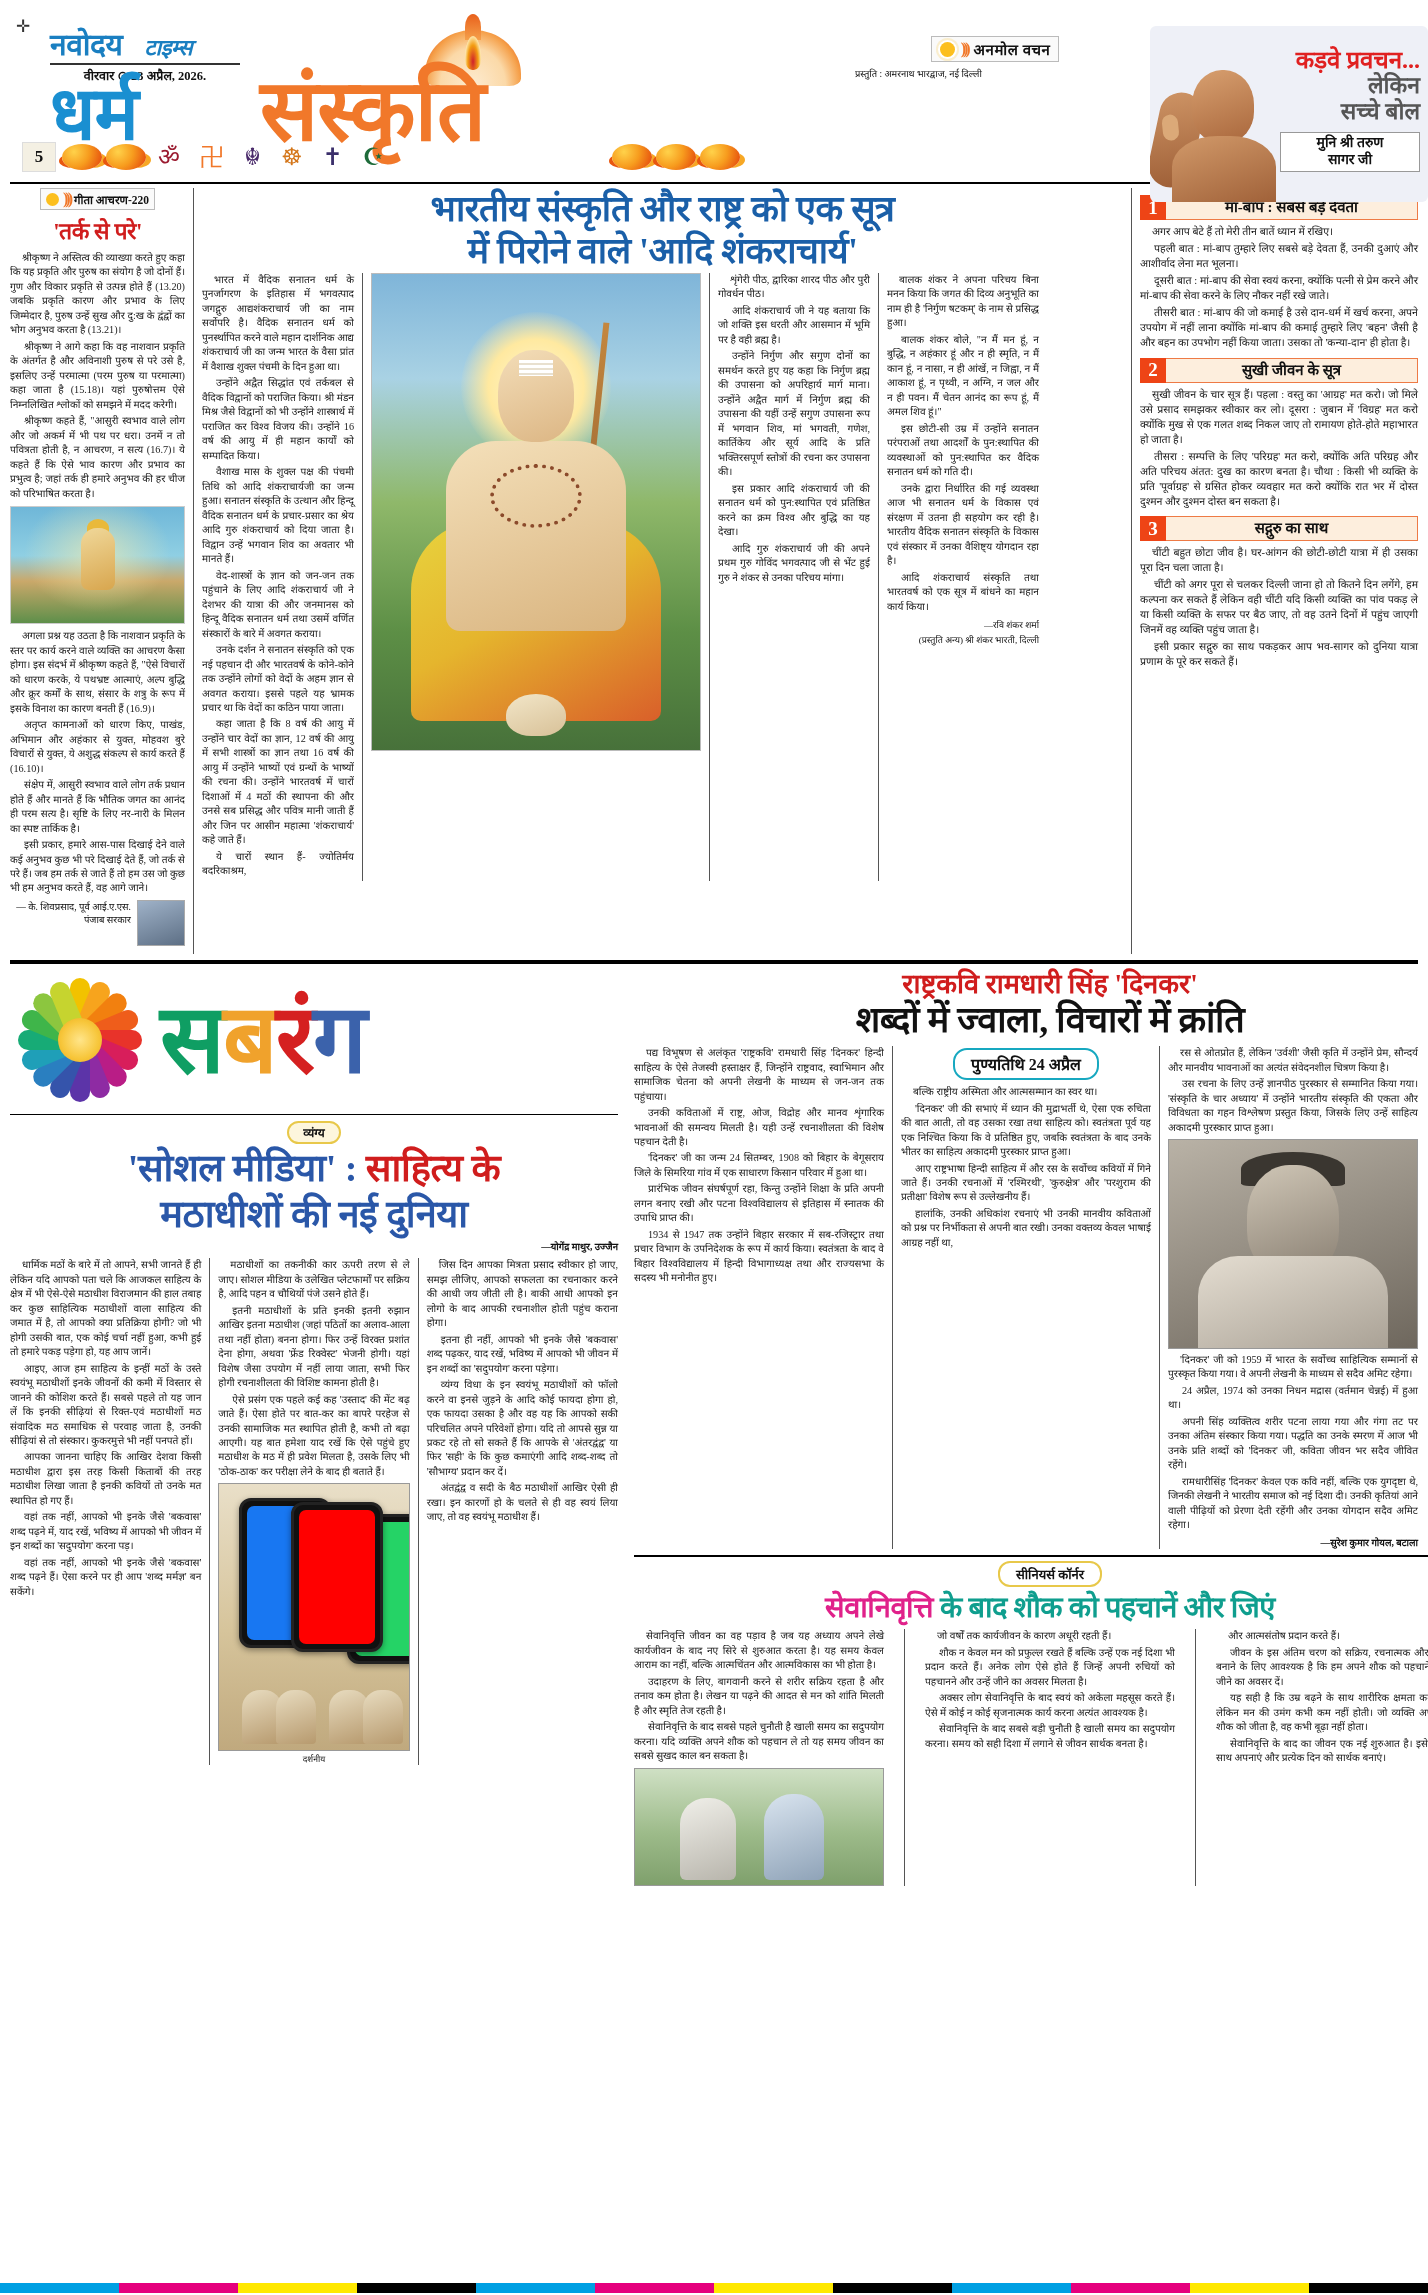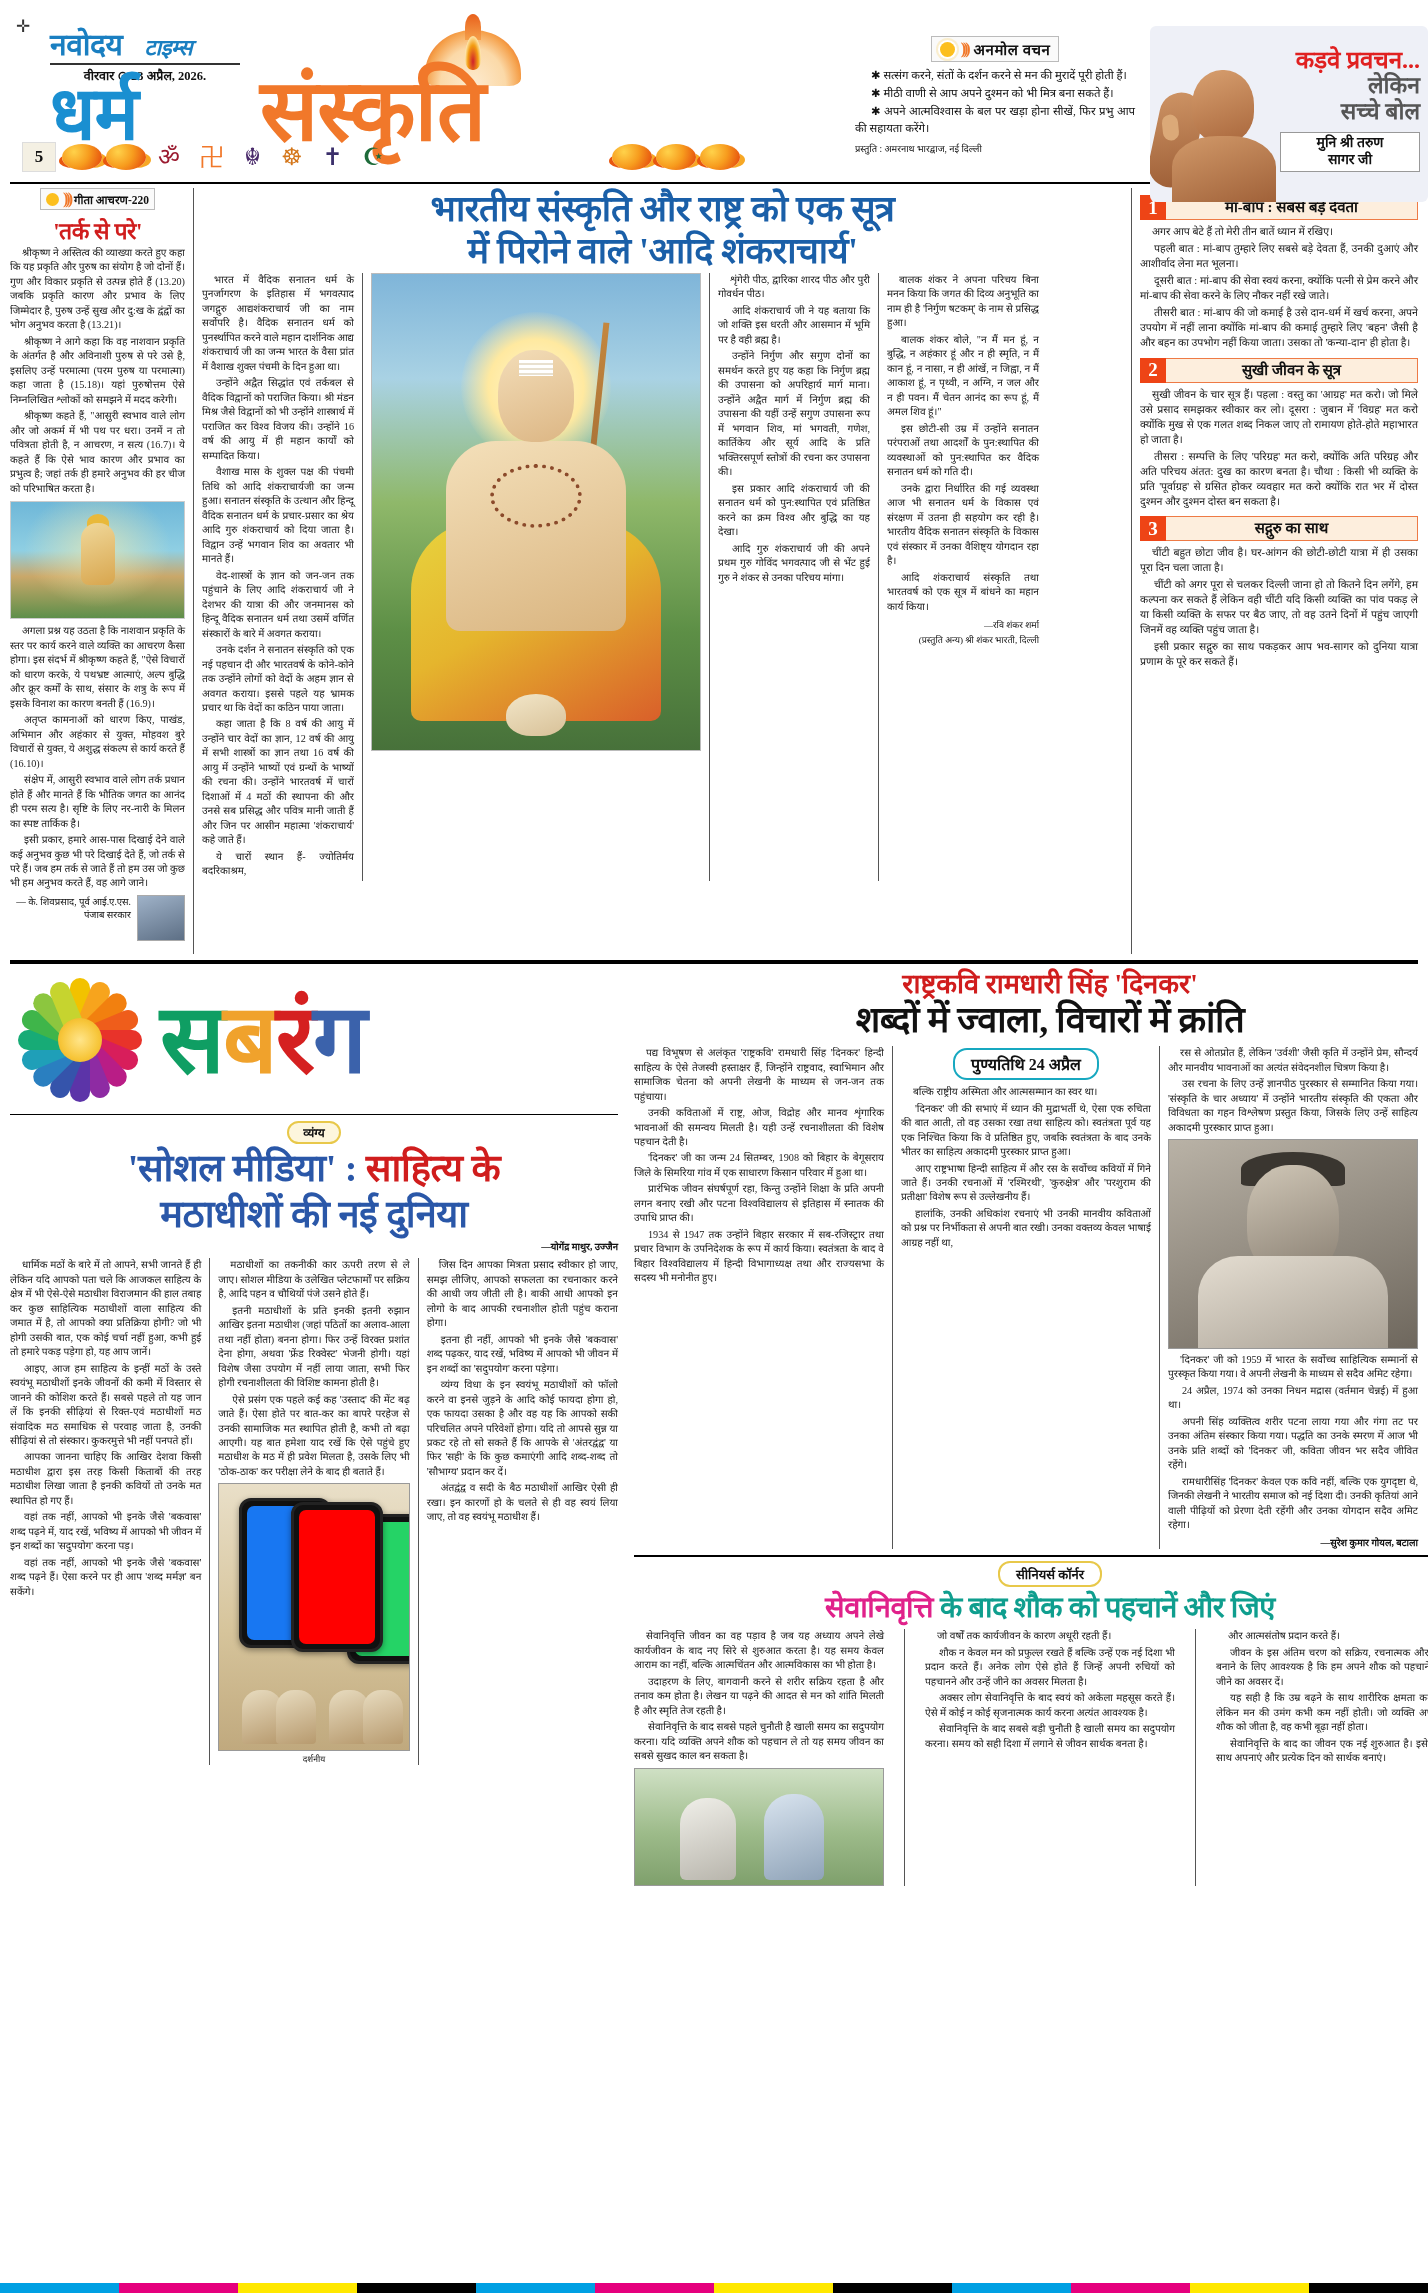--- a/index.html
+++ b/index.html
@@ -115,21 +115,21 @@
   
   .headline-main {
     font-size:36px; font-weight:bold; color:#1a5fa8; text-align:center; line-height:1.18;
     letter-spacing:-0.5px;
   }
 
   .geeta-box { width:175px; }
   .geeta-tag { display:flex; align-items:center; gap:4px; border:1px solid #bbb; background:#fafafa;
                padding:1px 5px; width:fit-content; margin:0 auto 4px; }
   .geeta-tag .t { font-size:11.5px; font-weight:bold; }
-  .tark { color:#d01d1d; font-size:23px; font-weight:bold; text-align:center; letter-spacing:-0.5px;}
+  .tark { color:#d01d1d; font-size:23px; font-weight:bold; text-align:center; margin-bottom:5px; letter-spacing:-0.5px;}
   .vishnu-img { width:100%; height:118px; margin:5px 0;
     background:
       radial-gradient(ellipse at 50% 40%, rgba(255,240,170,.6) 0%, rgba(255,240,170,0) 60%),
       linear-gradient(to bottom,#6fb7d8 0%, #8fcfe3 42%, #caa86a 64%, #5e8f4a 100%);
     position:relative; overflow:hidden; border:1px solid #ccc;}
   .vishnu-img .deity { position:absolute; left:50%; top:18%; transform:translateX(-50%);
     width:34px; height:62px; border-radius:16px 16px 8px 8px; background:linear-gradient(160deg,#f0d89a,#d8a64e); }
   .vishnu-img .crown { position:absolute; left:50%; top:10%; transform:translateX(-50%);
     width:22px; height:18px; background:#e9b93a; border-radius:50% 50% 0 0;}
   .author-line { font-size:9.6px; text-align:right; margin-top:4px; }
@@ -261,25 +261,20 @@
       <div class="marigold"></div>
       <div class="marigold"></div>
     </div>
 
     <div class="anmol-box">
       <div class="mini-head">
         <span class="sun"></span>
         <span class="swoosh">)))</span>
         <span class="t">अनमोल वचन</span>
       </div>
-      <div class="anmol-body">
-        <p>✱ सत्संग करने, संतों के दर्शन करने से मन की मुरादें पूरी होती हैं।</p>
-        <p>✱ मीठी वाणी से आप अपने दुश्मन को भी मित्र बना सकते हैं।</p>
-        <p>✱ अपने आत्मविश्वास के बल पर खड़ा होना सीखें, फिर प्रभु आप की सहायता करेंगे।</p>
-      </div>
       <div class="anmol-credit">प्रस्तुति : अमरनाथ भारद्वाज, नई दिल्ली</div>
     </div>
 
     <div class="kadve-box">
       <div class="kadve-card">
         <div class="muni-photo">
           <div class="arm">
               <div class="finger"></div>
             </div>
           <div class="head"></div>

